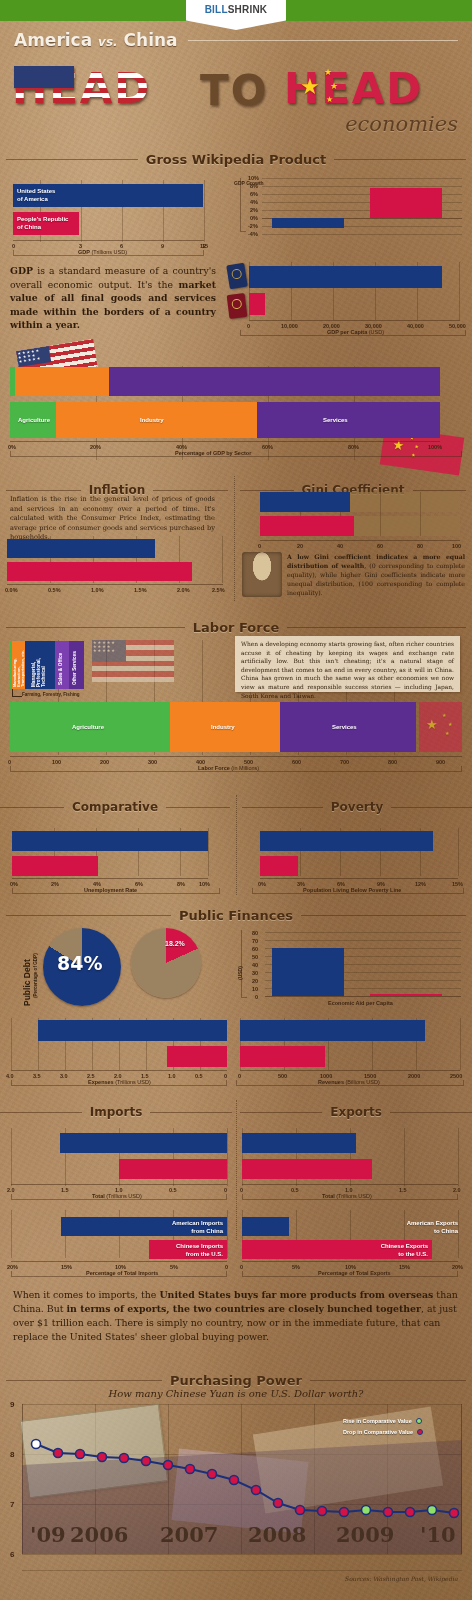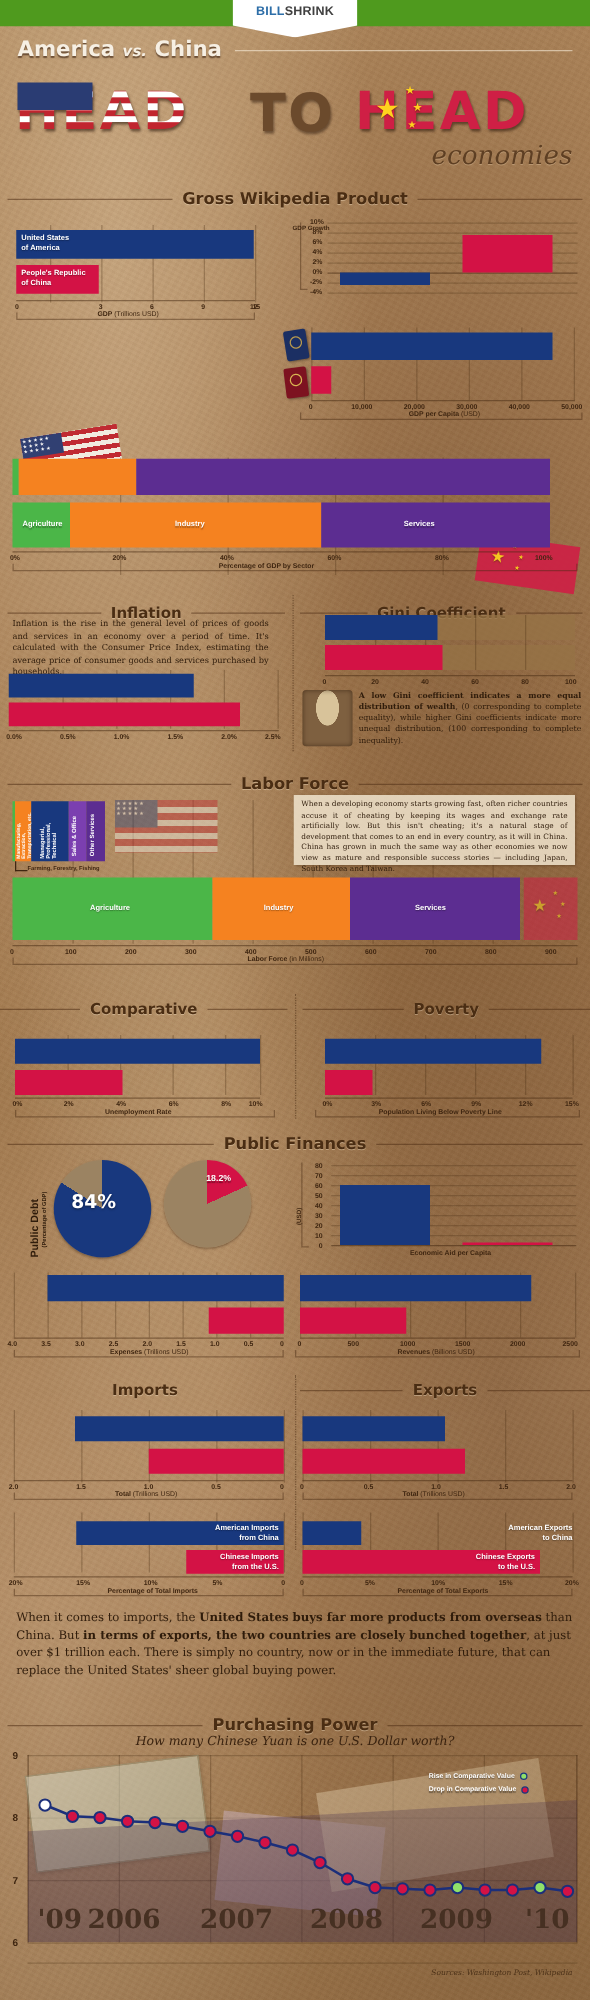--- a/index.html
+++ b/index.html
@@ -179,20 +179,23 @@
     <div class="glh" style="left:262px; top:194px; width:200px;"></div>
     <div class="glh" style="left:262px; top:202px; width:200px;"></div>
     <div class="glh" style="left:262px; top:210px; width:200px;"></div>
     <div class="glh" style="left:262px; top:218px; width:200px; background:rgba(70,42,18,.55);"></div>
     <div class="glh" style="left:262px; top:226px; width:200px;"></div>
     <div class="glh" style="left:262px; top:234px; width:200px;"></div>
     <div class="bar us" style="left:272px; top:218px; width:72px; height:10px;"></div>
     <div class="bar cn" style="left:370px; top:188px; width:72px; height:30px;"></div>
   </div>
 
+  <div class="bodytext" style="left:10px; top:264px; width:206px; font-size:9.3px; line-height:13.5px; text-align:justify;">
+    <b>GDP</b><span> is a standard measure of a country's overall economic output. It's the </span><b>market value of all final goods and services made within the borders of a country within a year.</b>
+  </div>
 
   <div>
     <div class="gl" style="left:249px; top:262px; height:58px;"></div>
     <div class="gl" style="left:291px; top:262px; height:58px;"></div>
     <div class="gl" style="left:333px; top:262px; height:58px;"></div>
     <div class="gl" style="left:375px; top:262px; height:58px;"></div>
     <div class="gl" style="left:417px; top:262px; height:58px;"></div>
     <div class="gl" style="left:459px; top:262px; height:58px;"></div>
 
     <div style="position:absolute; left:228px; top:264px; width:18px; height:24px; background:#1b2f63;
@@ -437,21 +440,21 @@
 
   <div style="position:absolute; left:22px; top:928px; writing-mode:vertical-rl; transform:rotate(180deg);
     font-size:8.5px; font-weight:bold; color:#2f1c0b; line-height:10px; height:78px;">
     <span>Public Debt</span>
   </div>
   <div style="position:absolute; left:33px; top:932px; writing-mode:vertical-rl; transform:rotate(180deg);
     font-size:4.6px; font-weight:bold; color:#2f1c0b; height:66px;">(Percentage of GDP)</div>
 
   <div style="position:absolute; left:43px; top:928px; width:78px; height:78px; border-radius:50%;
     background: conic-gradient(#18387e 0deg 302.4deg, #9b8362 302.4deg 360deg); box-shadow:0 1px 2px rgba(40,20,5,.4);"></div>
-  <div style="position:absolute; left:57px; top:952px; font-size:15px; font-weight:bold; color:#fff;
+  <div style="position:absolute; left:57px; top:952px; font-size:19px; font-weight:bold; color:#fff;
     text-shadow:0 1px 2px rgba(0,0,0,.45); font-family:'DejaVu Sans', sans-serif;">84%</div>
 
   <div style="position:absolute; left:131px; top:928px; width:70px; height:70px; border-radius:50%;
     background: conic-gradient(#d31245 0deg 65.5deg, #9b8362 65.5deg 360deg); box-shadow:0 1px 2px rgba(40,20,5,.4);"></div>
   <div style="position:absolute; left:165px; top:940px; font-size:7px; font-weight:bold; color:#fff;
     text-shadow:0 1px 1px rgba(0,0,0,.45);">18.2%</div>
 
   <div>
     <div class="axisbox" style="left:241px; top:930px; width:6px; height:68px; border-right:none;"></div>
     <div style="position:absolute; left:237px; top:950px; writing-mode:vertical-rl; transform:rotate(180deg);
@@ -521,21 +524,21 @@
     <div class="tick" style="left:320px; top:1073px;">1000</div>
     <div class="tick" style="left:364px; top:1073px;">1500</div>
     <div class="tick" style="left:408px; top:1073px;">2000</div>
     <div class="tick" style="left:450px; top:1073px;">2500</div>
     <div class="axisbox" style="left:236px; top:1080px; width:228px; height:6px;"></div>
     <div class="caption" style="left:318px; top:1079px;">
       <span>Revenues</span><span class="unit"> (Billions USD)</span>
     </div>
   </div>
 
-  <div class="sec small" style="left:0px; top:1105px; width:232px;flex-direction:column;">
+  <div class="sec small" style="left:0px; top:1105px; width:232px;">
     <div class="line"></div>
       <div class="lbl">Imports</div>
       <div class="line"></div>
   </div>
   <div class="sec small" style="left:240px; top:1105px; width:232px;">
     <div class="line"></div>
       <div class="lbl">Exports</div>
       <div class="line"></div>
   </div>
   <div style="position:absolute; left:236px; top:1100px; width:1px; height:140px; border-left:1px dotted rgba(70,42,18,.5);"></div>

